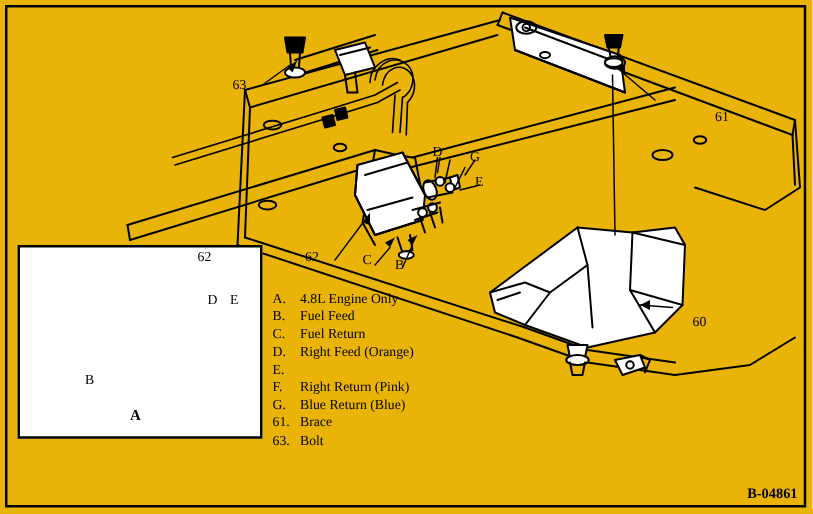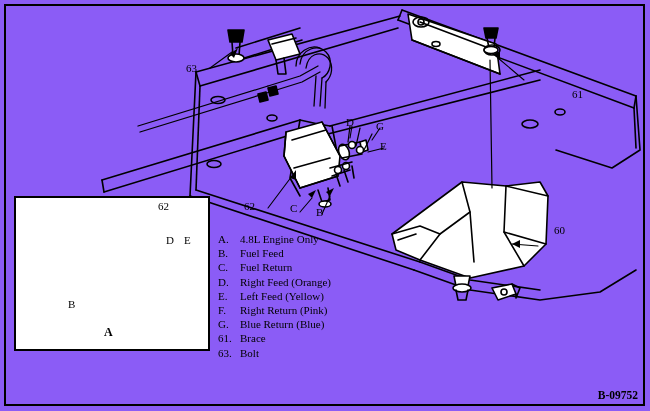--- a/index.html
+++ b/index.html
@@ -7,21 +7,21 @@
     padding: 0;
     background: #ffffff;
   }
   body {
     font-family: "Liberation Sans", sans-serif;
   }
   #page {
     position: relative;
     width: 650px;
     height: 411px;
-    background: #8b5cf6;
+    background: #eab308;
     overflow: hidden;
   }
   #outer-border {
     position: absolute;
     left: 4px;
     top: 4px;
     width: 641px;
     height: 402px;
     border: 2px solid #000;
     box-sizing: border-box;
@@ -266,21 +266,21 @@
       <path d="M94 296 L86 300 L94 302 Z" fill="#000" stroke="none"></path>
     </g>
   </svg>
 
   <div id="inset-box"></div>
 
   <div class="lbl" style="left:186px; top:62px;">63</div>
   <div class="lbl" style="left:534px; top:88px;padding-left:38px;">61</div>
   <div class="lbl" style="left:244px; top:200px;">62</div>
   <div class="lbl" style="left:158px; top:200px;">62</div>
-  <div class="lbl" style="left:554px; top:224px;">60</div>
+  <div class="lbl" style="left:554px; top:252px;">60</div>
   <div class="lbl" style="left:290px; top:202px;">C</div>
   <div class="lbl" style="left:316px; top:206px;">B</div>
   <div class="lbl" style="left:346px; top:116px;">D</div>
   <div class="lbl" style="left:376px; top:120px;">G</div>
   <div class="lbl" style="left:380px; top:140px;">E</div>
   <div class="lbl" style="left:166px; top:234px;">D</div>
   <div class="lbl" style="left:184px; top:234px;">E</div>
   <div class="lbl" style="left:68px; top:298px;">B</div>
 
   <div class="lbl bold" style="left:104px; top:326px; font-size:12px;">A</div>
@@ -297,35 +297,34 @@
     <div class="legend-row">
       <span class="legend-key">C.</span>
       <span class="legend-val">Fuel Return</span>
     </div>
     <div class="legend-row">
       <span class="legend-key">D.</span>
       <span class="legend-val">Right Feed (Orange)</span>
     </div>
     <div class="legend-row">
       <span class="legend-key">E.</span>
-      <span class="legend-val">Left Feed (Yellow)</span>
     </div>
     <div class="legend-row">
       <span class="legend-key">F.</span>
       <span class="legend-val">Right Return (Pink)</span>
     </div>
     <div class="legend-row">
       <span class="legend-key">G.</span>
       <span class="legend-val">Blue Return (Blue)</span>
     </div>
     <div class="legend-row">
       <span class="legend-key">61.</span>
       <span class="legend-val">Brace</span>
     </div>
     <div class="legend-row">
       <span class="legend-key">63.</span>
       <span class="legend-val">Bolt</span>
     </div>
   </div>
 
-  <div id="code">B-09752</div>
+  <div id="code">B-04861</div>
 
 </div>
 
 </body></html>

